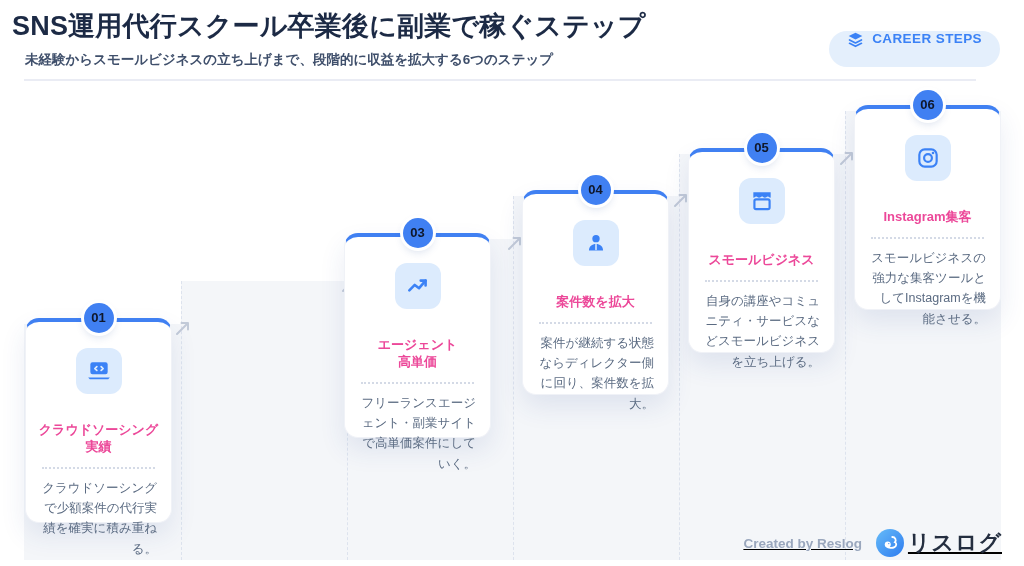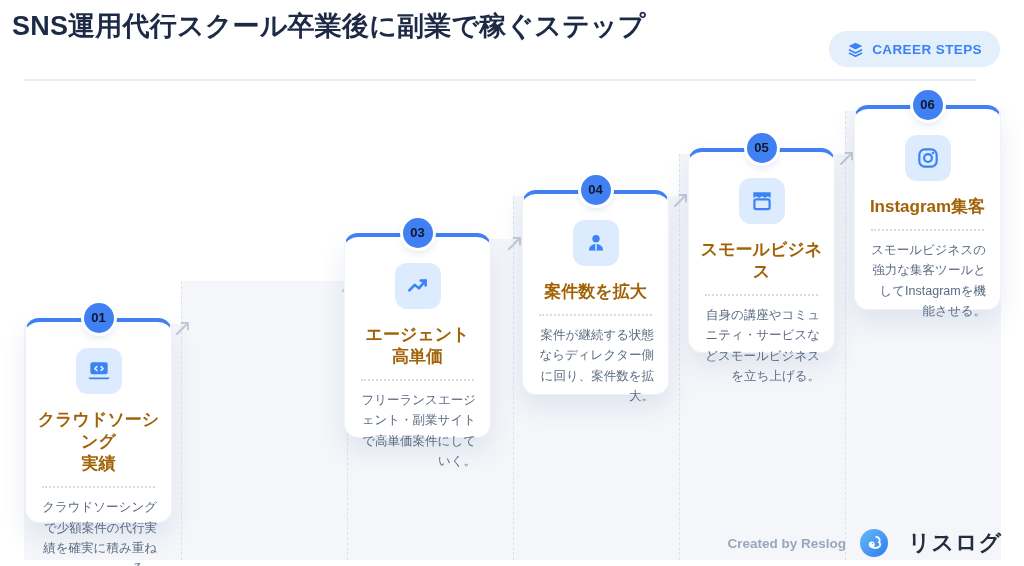--- a/index.html
+++ b/index.html
@@ -18,21 +18,21 @@
   .page-subtitle{
     position:absolute;left:25px;top:51px;margin:0;
     font-size:13.5px;font-weight:600;color:#3f4f6b;
   }
   .header-divider{
     position:absolute;left:24px;top:79px;width:952px;height:0;
     border-top:2px solid #eaecf4;
   }
   .career-badge{
     position:absolute;right:24px;top:31px;height:36px;
-    display:flex;align-items:center;gap:8px;
+    display:flex;gap:8px;
     background:#e4effc;border-radius:18px;padding:0 18px;
     color:#3b82f6;font-size:13.5px;font-weight:700;letter-spacing:0.4px;
     cursor:default;
   }
   .career-badge svg{display:block;}
   
   .stairs{position:absolute;left:0;top:81px;width:1024px;height:485px;}
   .ghost{
     position:absolute;background:#f4f6f9;z-index:0;
   }
@@ -68,49 +68,50 @@
     width:30px;height:30px;border-radius:50%;
     background:#4080f2;color:#0f172a;font-size:13px;font-weight:700;
     line-height:30px;text-align:center;
     box-shadow:0 0 0 3px #ffffff,0 4px 8px rgba(36,70,150,0.18);
   }
   .icon-box{
     width:46px;height:46px;border-radius:12px;background:#dcebfd;
     margin:26px auto 0;display:flex;align-items:center;justify-content:center;
   }
   .card-title{
-    margin:15px 8px 0;font-size:17px;font-weight:700;color:#a16207;
+    margin:28px 8px 0;font-size:13px;font-weight:700;color:#ec4899;
     line-height:1.3;white-space:pre-line;
   }
   .card-divider{
     margin:11px 16px 0;border:none;border-top:2px dotted #d4dae6;height:0;
   }
   .card-desc{
     margin:9px 14px 0;font-size:12.5px;color:#5b6b82;line-height:1.62;
     text-align:right;
   }
   
   .footer{
     position:absolute;right:22px;bottom:8px;
-    display:flex;align-items:center;gap:14px;
+    display:flex;align-items:center;gap:14px;text-decoration:underline;
   }
   .credit{font-size:13.5px;font-weight:600;color:#9aa7bd;}
-  .brand{display:flex;align-items:center;gap:20px;}
+  .brand{display:flex;align-items:center;gap:4px;}
   .brand-mark{
     width:28px;height:28px;border-radius:50%;
     background:linear-gradient(135deg,#66bbf8,#2e7cf0);
     display:flex;align-items:center;justify-content:center;
   }
   .brand-text{font-size:22px;font-weight:800;color:#242e40;letter-spacing:1px;}
 </style>
 </head>
 <body>
 
 <div class="header">
   <h1 class="page-title">SNS運用代行スクール卒業後に副業で稼ぐステップ</h1>
+  <p class="page-subtitle">未経験からスモールビジネスの立ち上げまで、段階的に収益を拡大する6つのステップ</p>
   <div class="career-badge">
     <span>
       <svg width="17" height="17" viewBox="0 0 20 20" fill="none">
         <path d="M10 2 L18 6 L10 10 L2 6 Z" fill="#3b82f6"></path>
         <path d="M3 10.5 L10 14 L17 10.5" stroke="#3b82f6" stroke-width="2" stroke-linecap="round" stroke-linejoin="round" fill="none"></path>
         <path d="M3 14.5 L10 18 L17 14.5" stroke="#3b82f6" stroke-width="2" stroke-linecap="round" stroke-linejoin="round" fill="none"></path>
       </svg>
     </span>
     <span>CAREER STEPS</span>
   </div>

